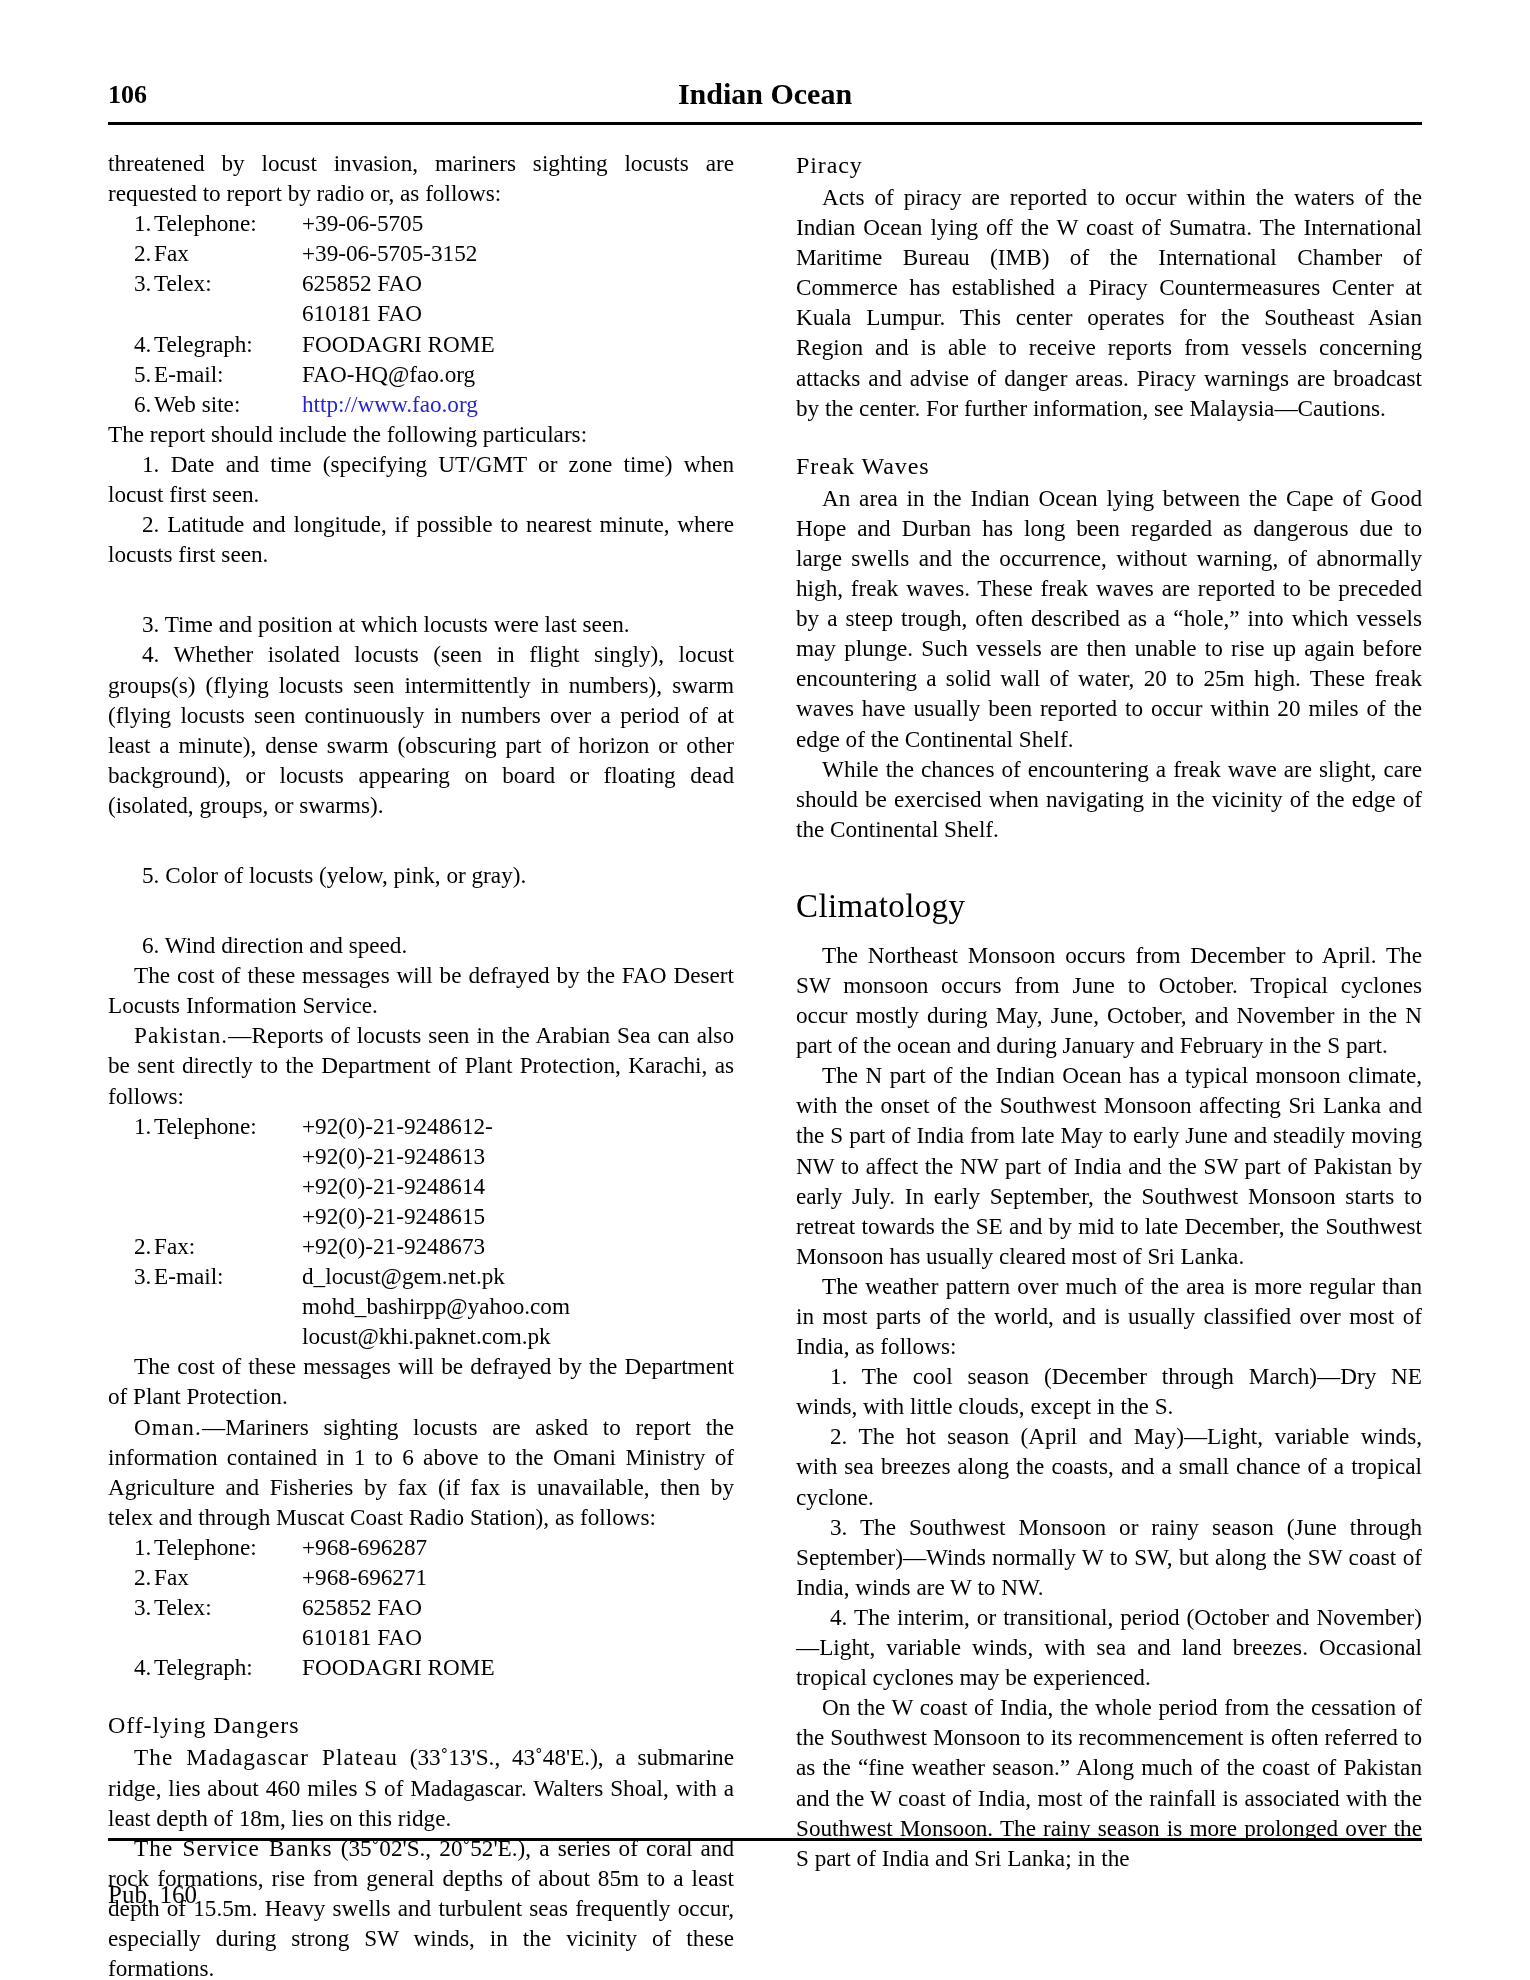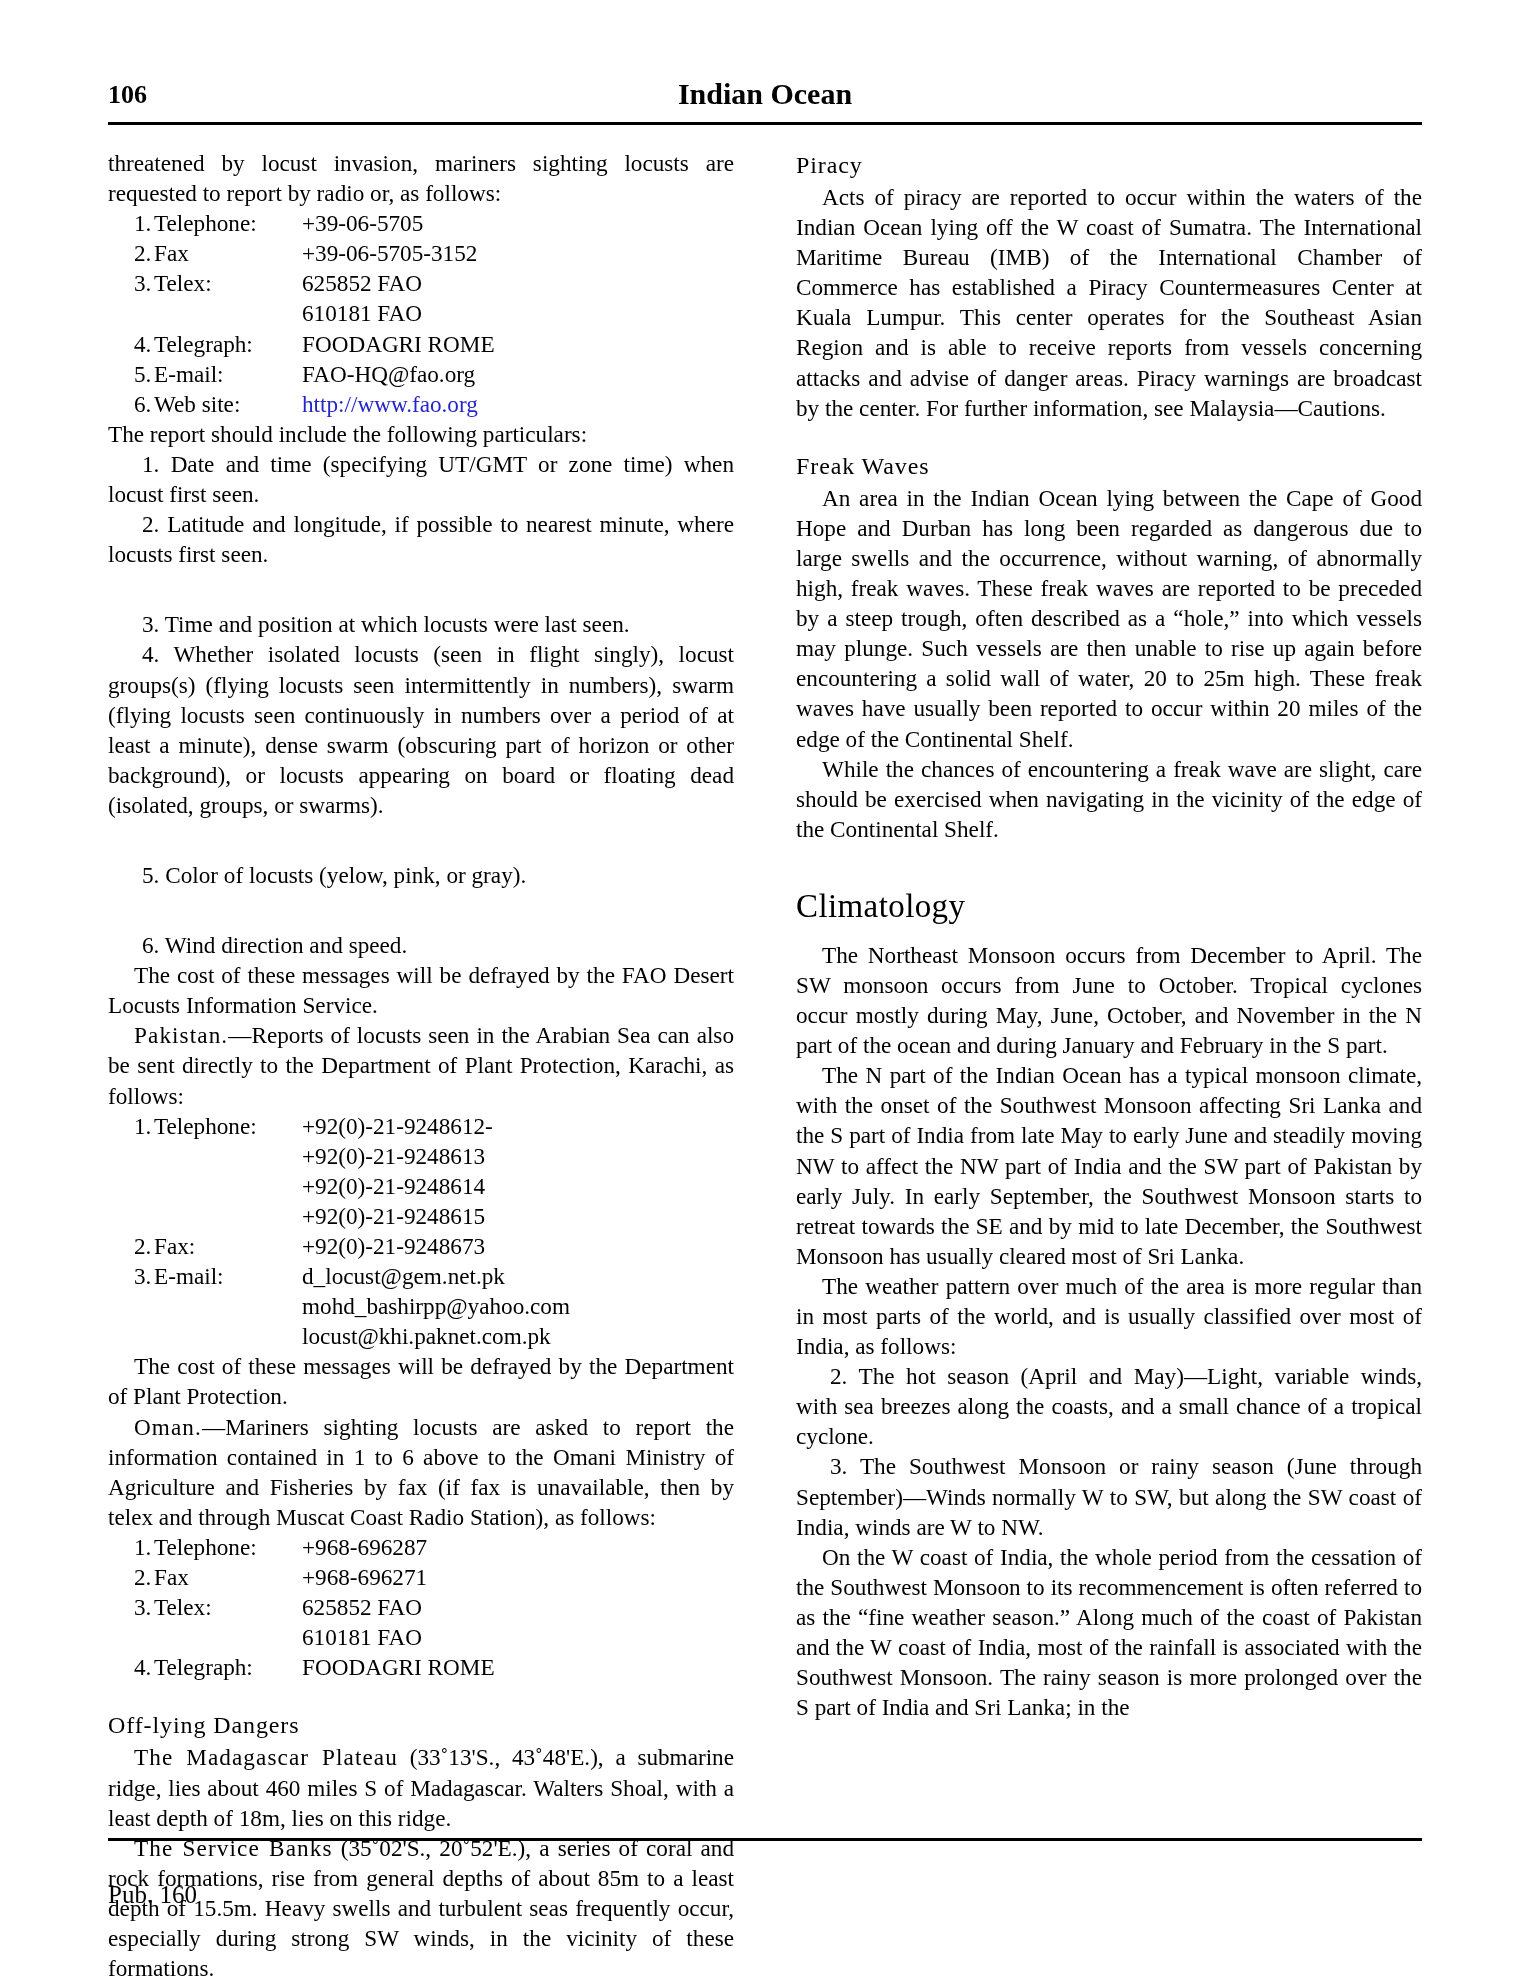--- a/index.html
+++ b/index.html
@@ -310,22 +310,24 @@
       <p class="indent">While the chances of encountering a freak wave are slight, care should be exercised when navigating in the vicinity of the edge of the Continental Shelf.</p>
 
       <div class="gap-lg"></div>
       <p class="major-head">Climatology</p>
       <div class="gap-sm"></div>
 
       <p class="indent">The Northeast Monsoon occurs from December to April. The SW monsoon occurs from June to October. Tropical cyclones occur mostly during May, June, October, and November in the N part of the ocean and during January and February in the S part.</p>
       <p class="indent">The N part of the Indian Ocean has a typical monsoon climate, with the onset of the Southwest Monsoon affecting Sri Lanka and the S part of India from late May to early June and steadily moving NW to affect the NW part of India and the SW part of Pakistan by early July. In early September, the Southwest Monsoon starts to retreat towards the SE and by mid to late December, the Southwest Monsoon has usually cleared most of Sri Lanka.</p>
       <p class="indent">The weather pattern over much of the area is more regular than in most parts of the world, and is usually classified over most of India, as follows:</p>
 
+      <p class="numitem">1.  The cool season (December through March)—Dry NE winds, with little clouds, except in the S.</p>
       <p class="numitem">2.  The hot season (April and May)—Light, variable winds, with sea breezes along the coasts, and a small chance of a tropical cyclone.</p>
       <p class="numitem">3.  The Southwest Monsoon or rainy season (June through September)—Winds normally W to SW, but along the SW coast of India, winds are W to NW.</p>
+      <p class="numitem">4.  The interim, or transitional, period (October and November)—Light, variable winds, with sea and land breezes. Occasional tropical cyclones may be experienced.</p>
 
       <p class="indent">On the W coast of India, the whole period from the cessation of the Southwest Monsoon to its recommencement is often referred to as the “fine weather season.” Along much of the coast of Pakistan and the W coast of India, most of the rainfall is associated with the Southwest Monsoon. The rainy season is more prolonged over the S part of India and Sri Lanka; in the</p>
 
     </div>
   </div>
 
   <div class="rule-bottom"></div>
   <div class="footer-pub">Pub. 160</div>
 
 </div>

